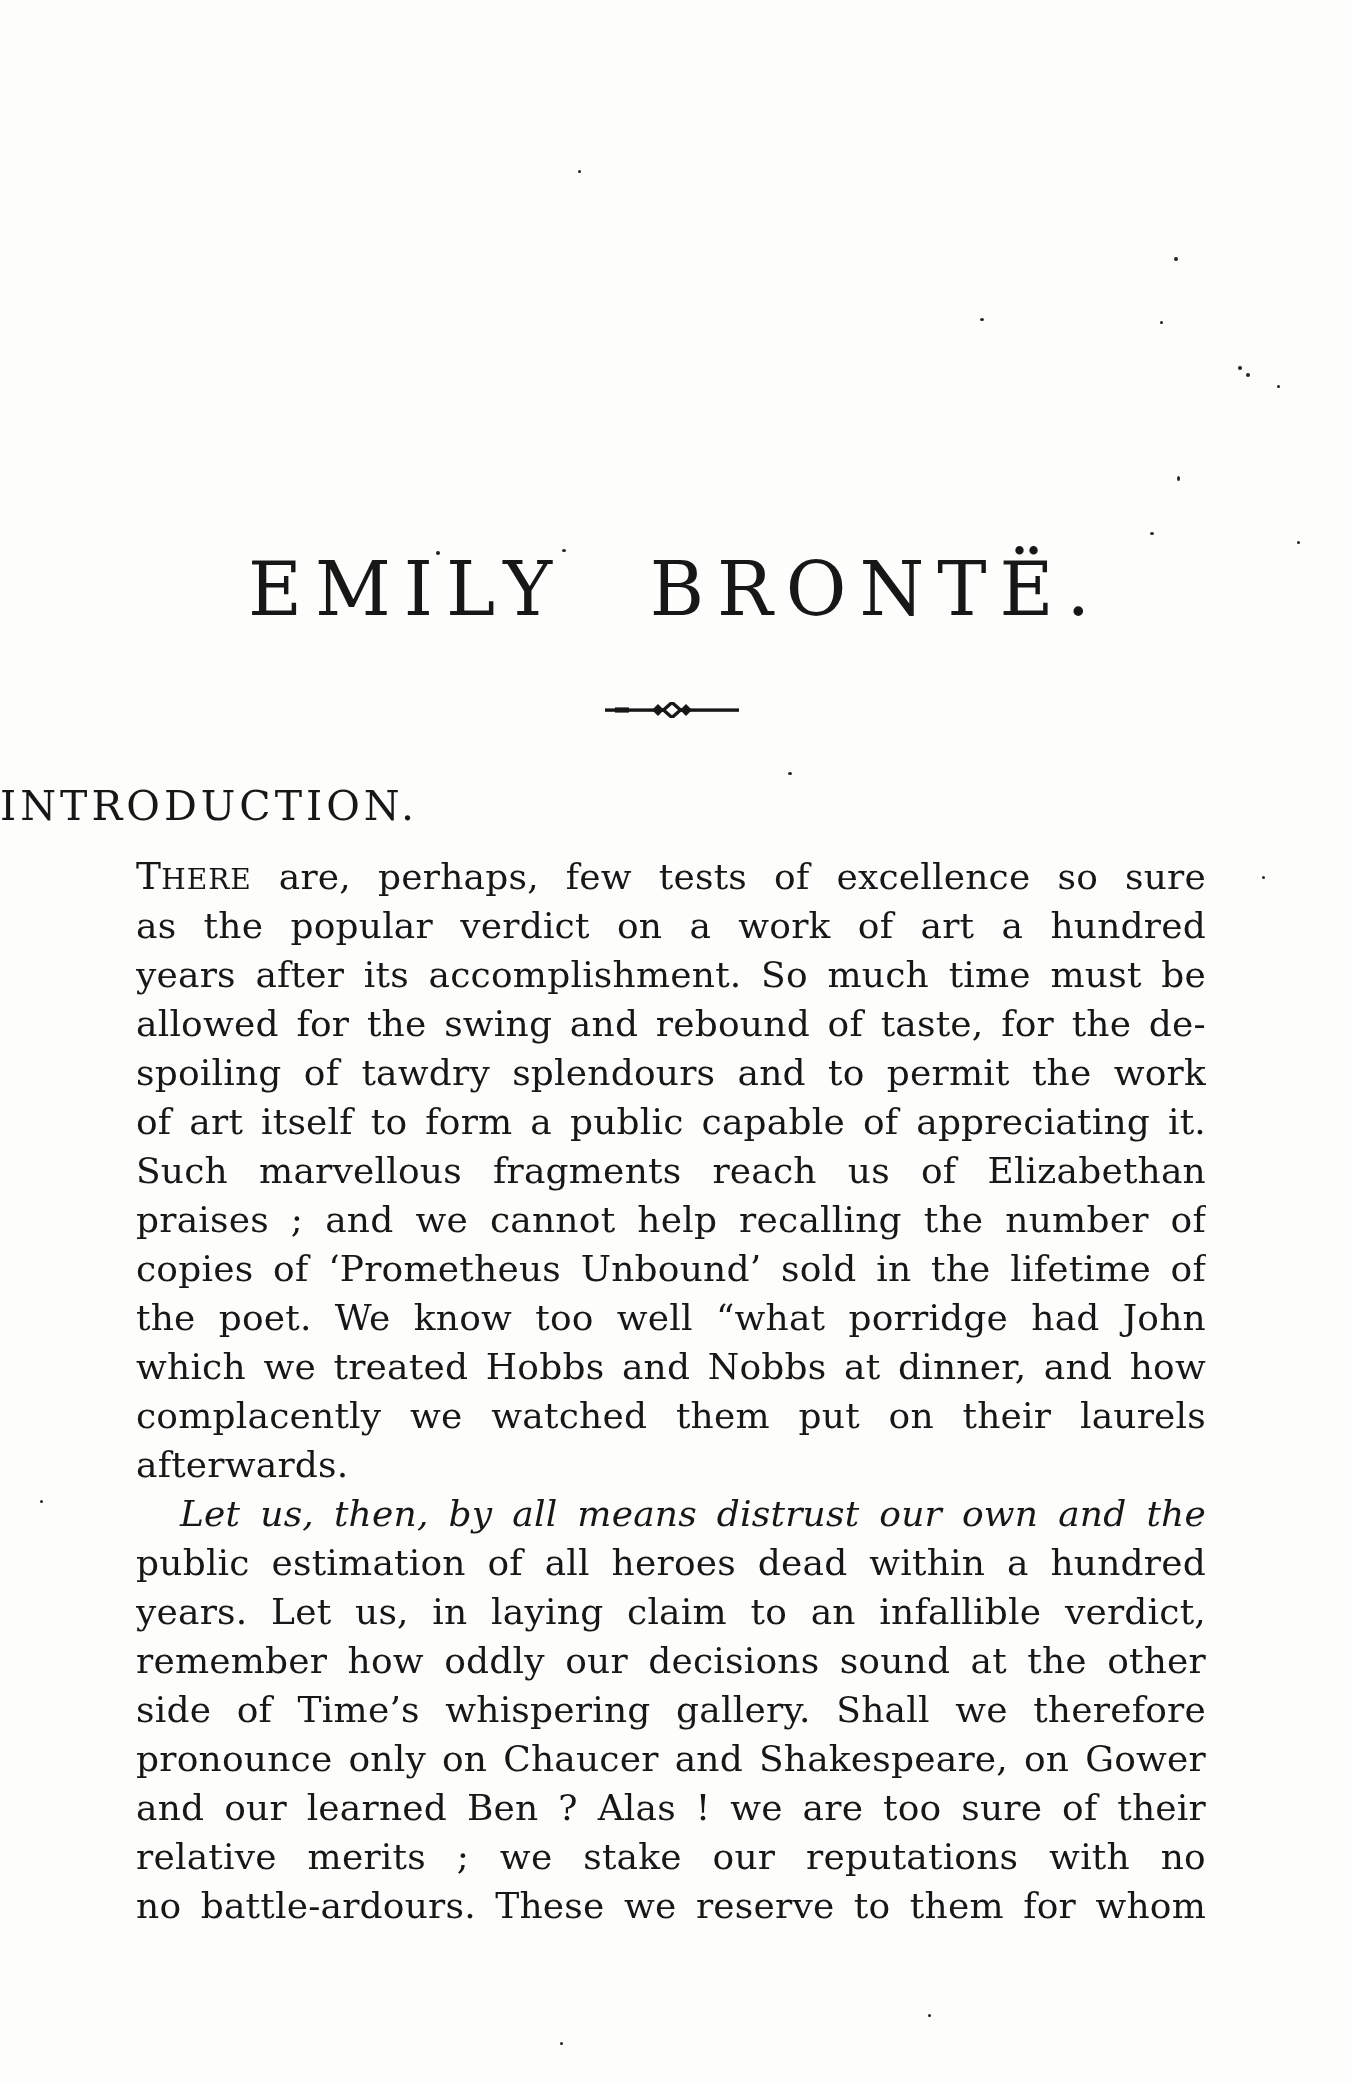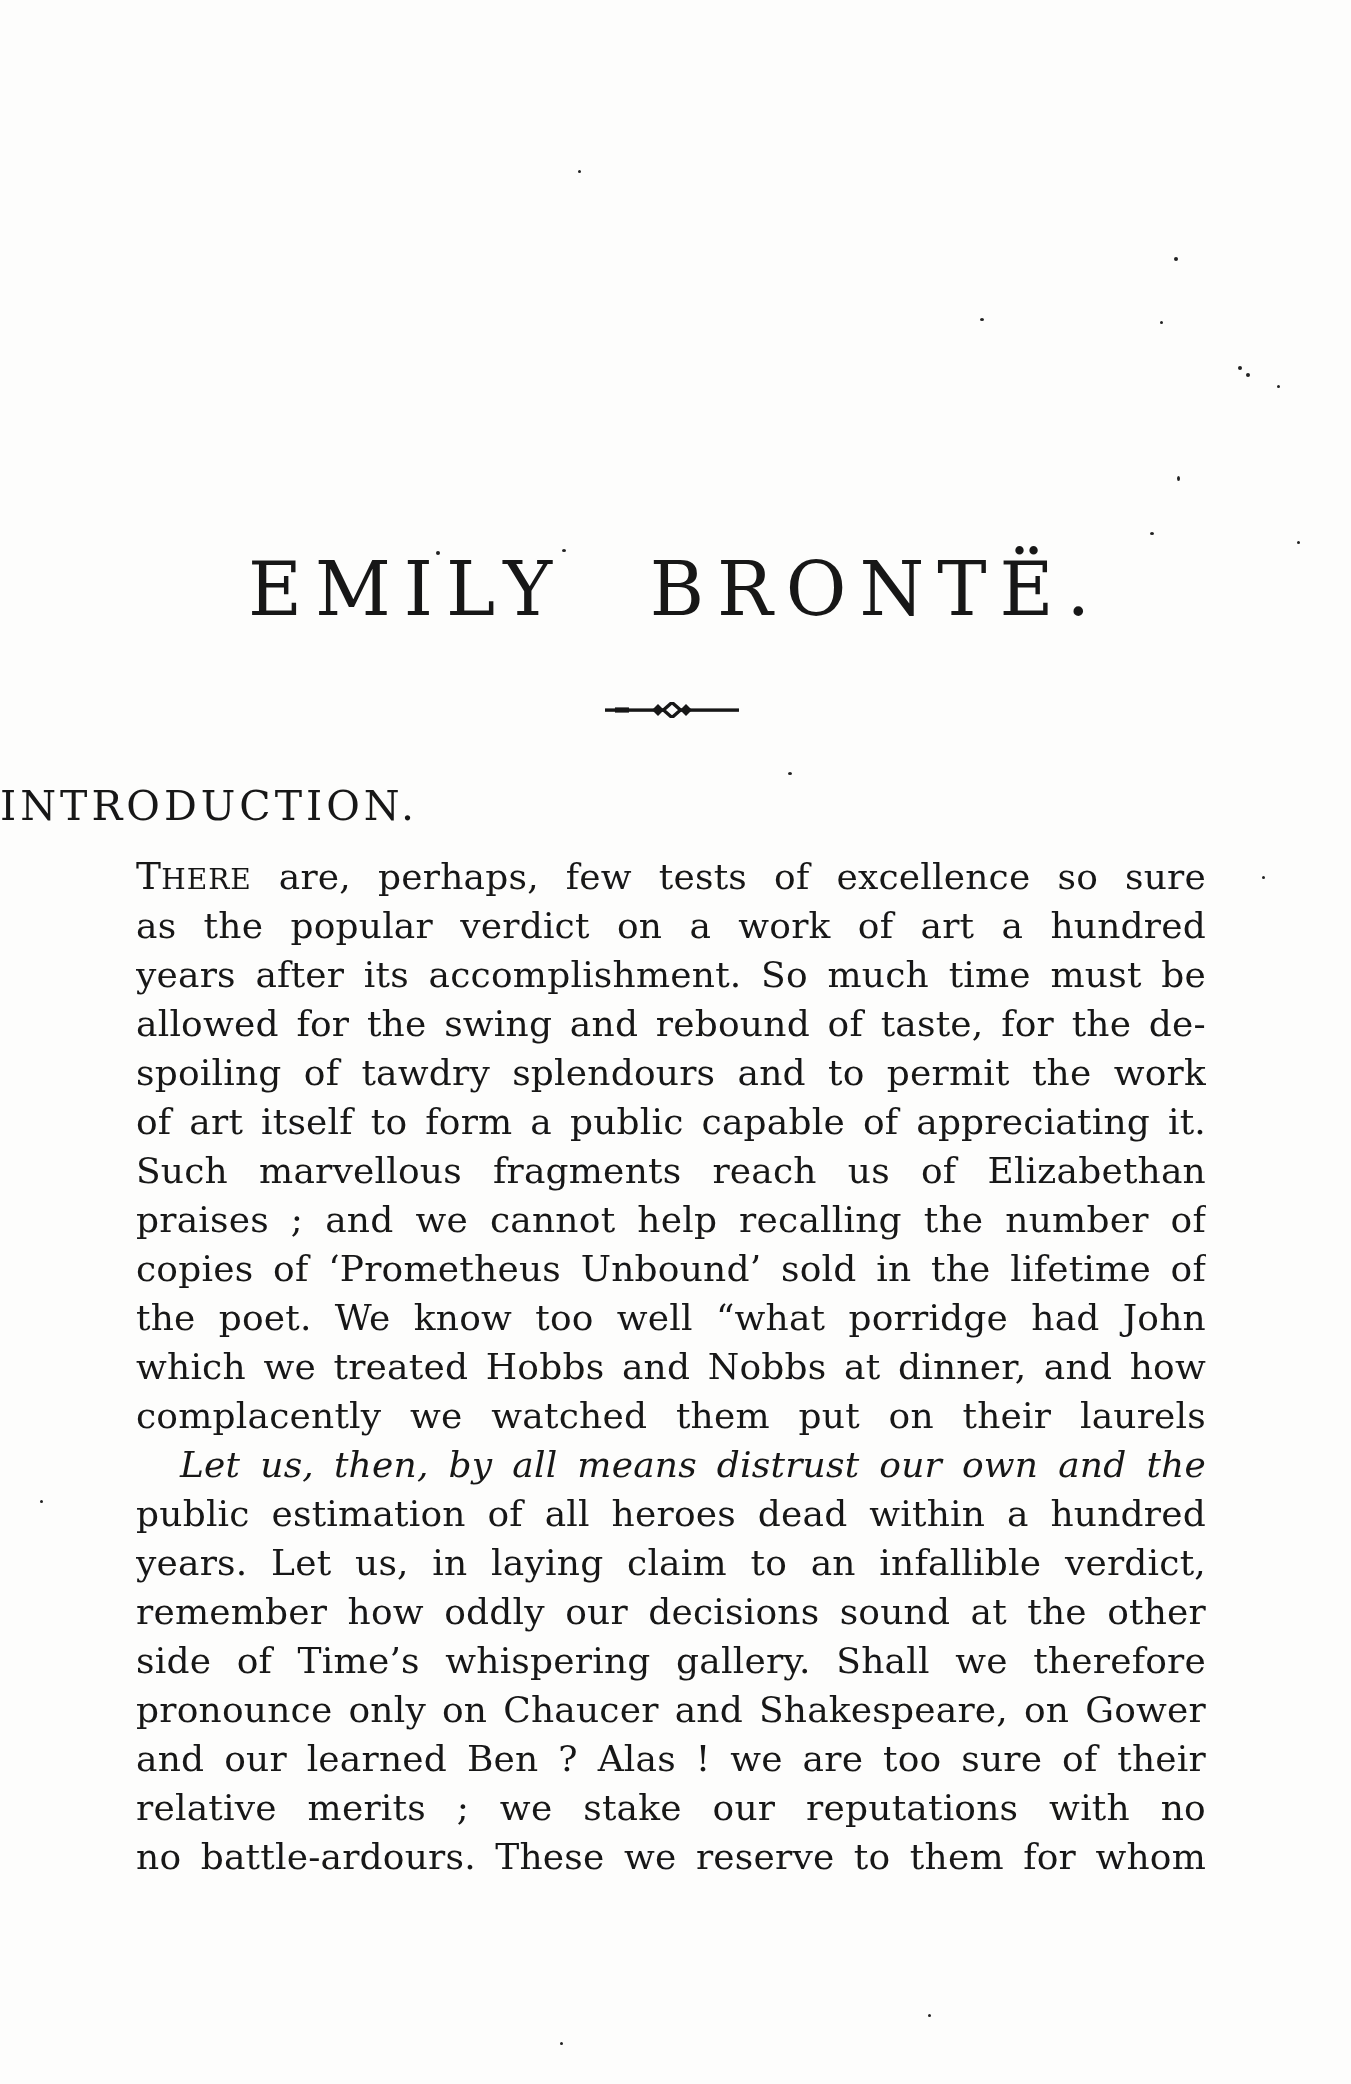--- a/index.html
+++ b/index.html
@@ -112,20 +112,21 @@
         <div class="line">years after its accomplishment. So much time must be</div>
         <div class="line">allowed for the swing and rebound of taste, for the de-</div>
         <div class="line">spoiling of tawdry splendours and to permit the work</div>
         <div class="line">of art itself to form a public capable of appreciating it.</div>
         <div class="line">Such marvellous fragments reach us of Elizabethan</div>
         <div class="line">praises ; and we cannot help recalling the number of</div>
         <div class="line">copies of ‘Prometheus Unbound’ sold in the lifetime of</div>
         <div class="line">the poet. We know too well “what porridge had John</div>
         <div class="line">which we treated Hobbs and Nobbs at dinner, and how</div>
         <div class="line">complacently we watched them put on their laurels</div>
+        <div class="line flush">afterwards.</div>
       </div>
       <div class="paragraph">
         <div class="line indent">Let us, then, by all means distrust our own and the</div>
         <div class="line">public estimation of all heroes dead within a hundred</div>
         <div class="line">years. Let us, in laying claim to an infallible verdict,</div>
         <div class="line">remember how oddly our decisions sound at the other</div>
         <div class="line">side of Time’s whispering gallery. Shall we therefore</div>
         <div class="line">pronounce only on Chaucer and Shakespeare, on Gower</div>
         <div class="line">and our learned Ben ? Alas ! we are too sure of their</div>
         <div class="line">relative merits ; we stake our reputations with no qualms,</div>

